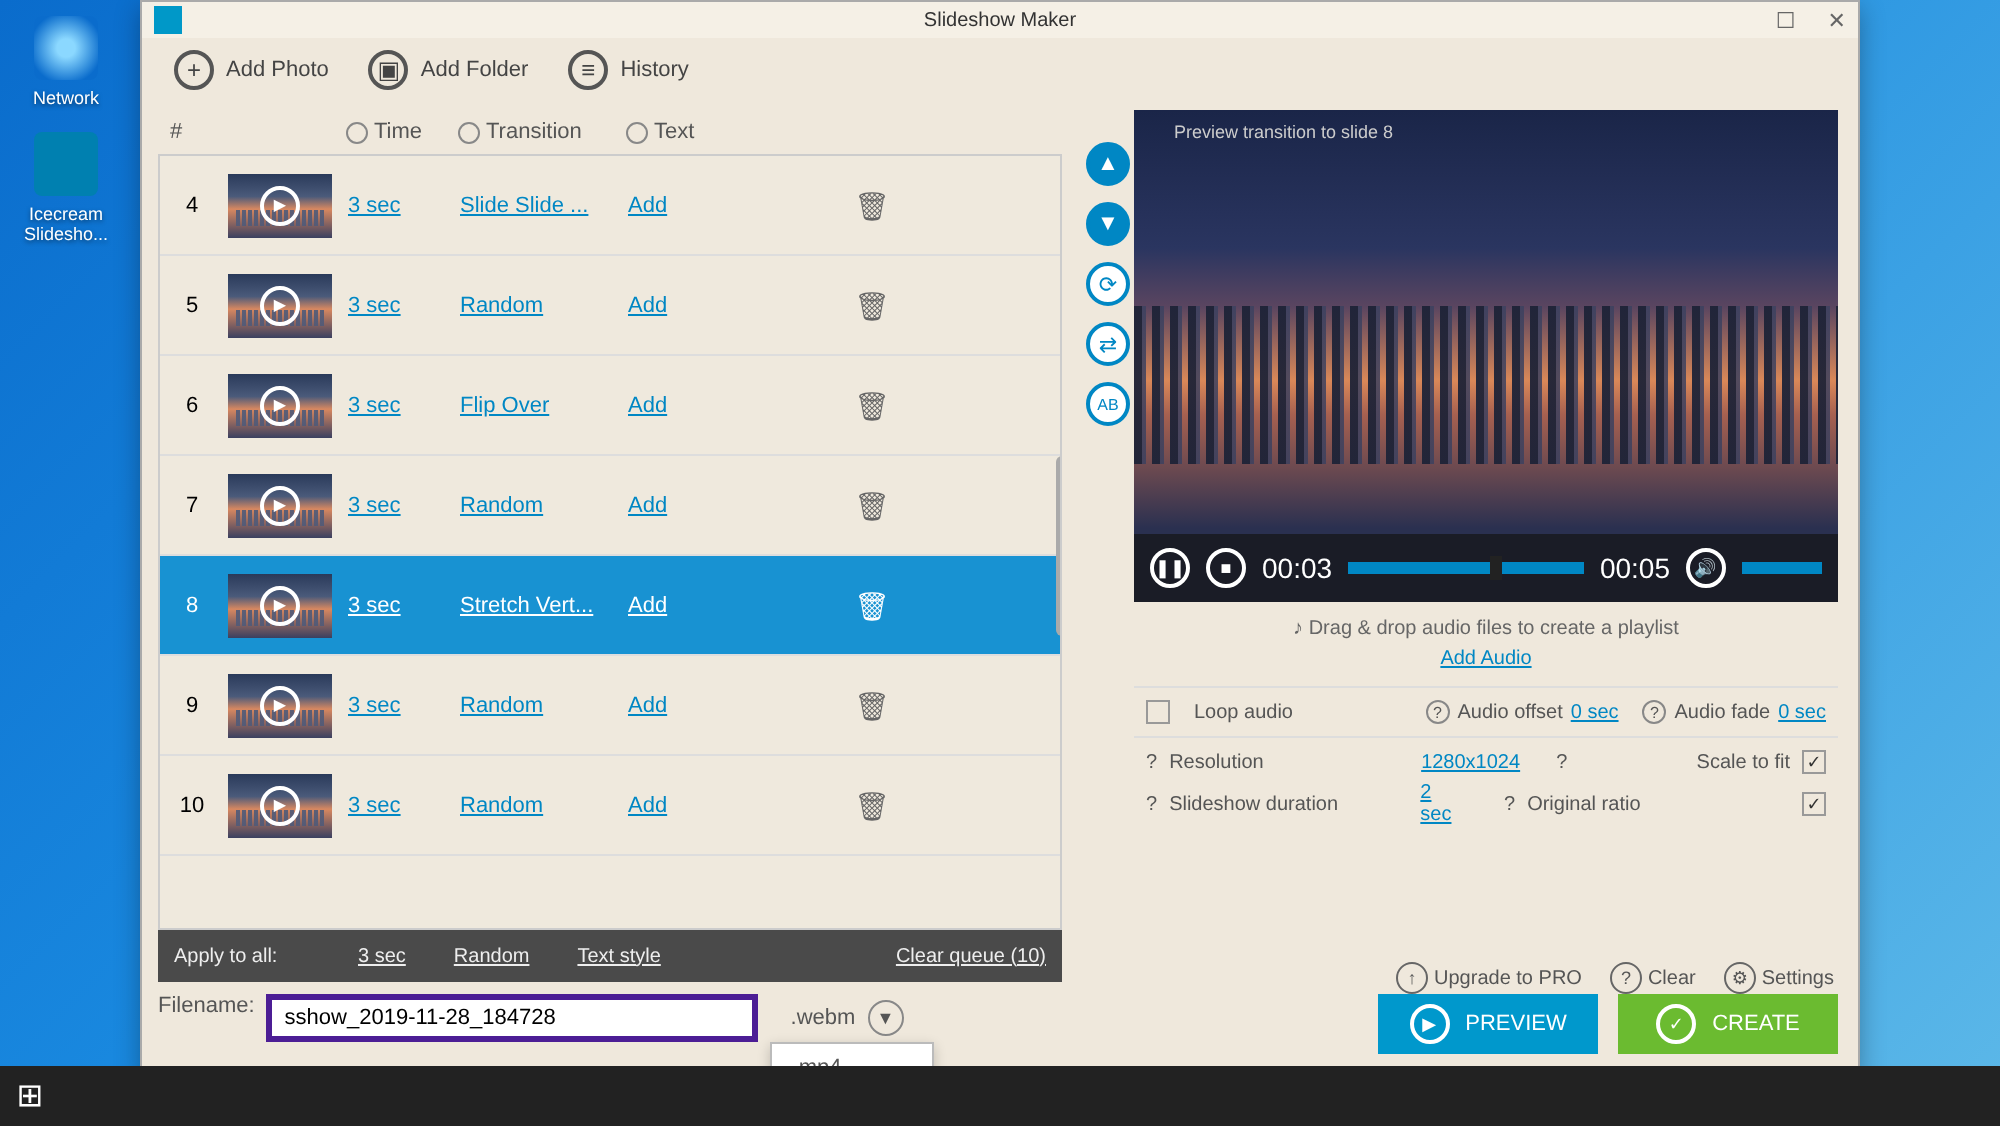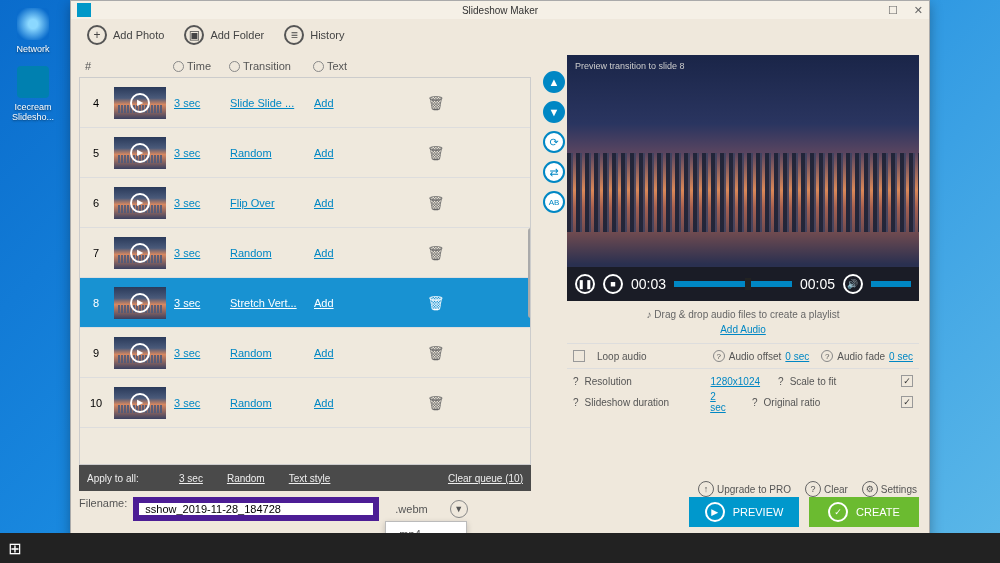--- a/index.html
+++ b/index.html
@@ -64,21 +64,21 @@
     
     .side-buttons { position: absolute; left: 472px; top: 70px; width: 24px; display: flex; flex-direction: column; gap: 8px; }
     .side-btn { width: 22px; height: 22px; border: 2px solid #0087c4; border-radius: 50%; display: flex; align-items: center; justify-content: center; color: #0087c4; font-size: 11px; cursor: pointer; background: #fff; }
     .side-btn.solid { background: #0087c4; color: #fff; }
     
     
     .right-panel { flex: 1; padding: 4px 10px 0 36px; display: flex; flex-direction: column; }
     .preview-area { height: 246px; background: #000; position: relative; }
     .preview-img { position: absolute; inset: 0; background: linear-gradient(180deg, #1a2548 0%, #2a3560 28%, #5a4560 40%, #da8858 55%, #a66050 62%, #2a3050 85%); }
     .preview-img::before { content:''; position:absolute; left:0; right:0; bottom:28%; height:32%; background: repeating-linear-gradient(90deg, rgba(30,35,55,0.95) 0 4px, rgba(60,65,95,0.85) 4px 6px, transparent 6px 9px); }
-    .preview-label { position: absolute; top: 6px; left: 8px; color: #ccc; font-size: 9px; }
+    .preview-label { position: absolute; top: 6px; left: 20px; color: #ccc; font-size: 9px; }
     .player-bar { position: absolute; bottom: 0; left: 0; right: 0; height: 34px; background: rgba(20,20,20,0.7); display: flex; align-items: center; padding: 0 8px; gap: 8px; }
     .pb-btn { width: 20px; height: 20px; border: 2px solid #fff; border-radius: 50%; display: flex; align-items: center; justify-content: center; color: #fff; font-size: 9px; cursor: pointer; }
     .pb-time { color: #fff; font-size: 14px; }
     .pb-track { flex: 1; height: 6px; background: #0087c4; position: relative; }
     .pb-track .handle { position: absolute; left: 60%; top: -3px; width: 6px; height: 12px; background: #222; }
     
     .audio-area { padding: 8px 6px; text-align: center; font-size: 10px; color: #666; border-bottom: 1px solid #ddd; }
     .audio-area a { color: #0087c4; text-decoration: underline; cursor: pointer; }
     
     .audio-opts { padding: 6px; display: flex; align-items: center; gap: 12px; font-size: 10px; color: #555; }
@@ -89,23 +89,23 @@
     .video-opts { border-top: 1px solid #ddd; padding: 6px; font-size: 10px; color: #555; }
     .video-opts .lbl { width: 120px; }
     .video-opts a { color: #0087c4; text-decoration: underline; cursor: pointer; }
     .video-opts .col2 { display: flex; gap: 18px; }
     .video-opts .opt-col { flex: 1; display: flex; align-items: center; gap: 6px; }
     .video-opts .chk2 { width: 12px; height: 12px; border: 1px solid #999; display: inline-flex; align-items: center; justify-content: center; font-size: 9px; color: #333; }
     
     
     .bottom-bar { position: absolute; left: 8px; right: 10px; bottom: 10px; display: flex; align-items: flex-start; gap: 10px; }
     .filename-area { display: flex; align-items: flex-start; gap: 6px; font-size: 11px; color: #555; }
-    .filename-area input { width: 246px; height: 24px; padding: 0 6px; border: 6px solid #4c1d95; font-size: 11px; }
+    .filename-area input { width: 246px; height: 24px; padding: 0 6px; border: 3px solid #4c1d95; font-size: 11px; }
     .format-sel { position: relative; }
-    .format-btn { display: flex; align-items: center; gap: 22px; height: 24px; padding: 0 6px; font-size: 11px; color: #555; cursor: pointer; }
+    .format-btn { display: flex; align-items: center; gap: 6px; height: 24px; padding: 0 6px; font-size: 11px; color: #555; cursor: pointer; }
     .format-btn .caret { width: 18px; height: 18px; border: 1px solid #888; border-radius: 50%; display: flex; align-items: center; justify-content: center; font-size: 9px; }
     .format-drop { position: absolute; top: 24px; left: -4px; width: 82px; background: #fff; border: 1px solid #bbb; box-shadow: 0 2px 6px rgba(0,0,0,0.2); }
     .format-drop div { padding: 6px 10px; font-size: 11px; color: #555; cursor: pointer; }
     
     .big-btns { margin-left: auto; display: flex; gap: 10px; }
     .big-btn { width: 110px; height: 30px; display: flex; align-items: center; justify-content: center; gap: 8px; color: #fff; font-size: 11px; cursor: pointer; }
     .big-btn.preview { background: #0098cc; }
     .big-btn.create { background: #6bbb30; }
     .big-btn .bic { width: 20px; height: 20px; border: 2px solid #fff; border-radius: 50%; display: flex; align-items: center; justify-content: center; font-size: 9px; }
     
@@ -292,21 +292,21 @@
 
       <div class="video-opts">
         <div class="col2">
           <div class="opt-col">
             <span class="q">?</span>
             <span class="lbl">Resolution</span>
             <a>1280x1024</a>
           </div>
           <div class="opt-col">
             <span class="q">?</span>
-            <span style="flex:1;">Scale to fit</span>
+            <span style="flex:1;text-align:right;">Scale to fit</span>
             <span class="chk2">✓</span>
           </div>
         </div>
         <div class="col2" style="margin-top:4px;">
           <div class="opt-col">
             <span class="q">?</span>
             <span class="lbl">Slideshow duration</span>
             <a>2 sec</a>
           </div>
           <div class="opt-col">

